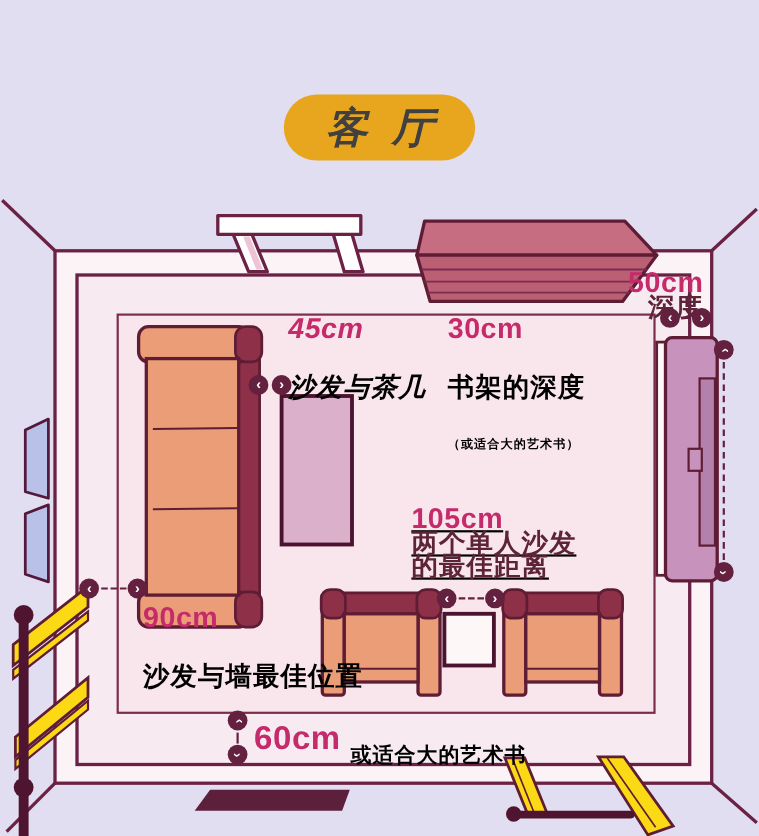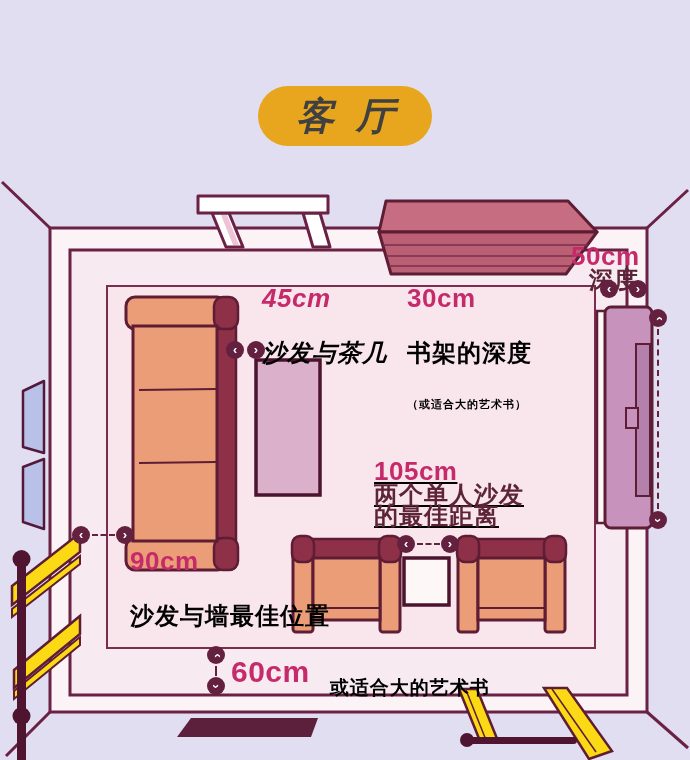--- a/index.html
+++ b/index.html
@@ -11,21 +11,21 @@
   .pill{position:absolute;left:258px;top:86px;width:174px;height:60px;border-radius:32px;
         background:#e8a61e;display:flex;align-items:center;justify-content:center;z-index:30;}
   .pill .t{color:#404040;font-size:38px;font-weight:bold;letter-spacing:22px;padding-left:22px;font-style:italic;}
 
   
   .anno{position:absolute;z-index:20;}
   .anno .num{font-weight:bold;font-size:26px;color:#c52a6b;line-height:26px;letter-spacing:0.5px;}
   .anno .line{font-weight:bold;font-size:24px;line-height:21px;letter-spacing:1px;}
   .lw{color:#000000;margin-top:31px;}
   .ld{color:#5d2438;}
-  .row{display:flex;align-items:center;gap:20px;}
+  .row{display:flex;align-items:center;gap:9px;}
   .num.big{font-size:30px;}
   .indent{margin-left:18px;}
 
   
   .dot{position:absolute;width:18px;height:18px;border-radius:50%;background:#63203f;z-index:25;
        display:flex;align-items:center;justify-content:center;}
   .dot .ch{color:#fff;font-size:13px;font-weight:bold;line-height:1;display:block;}
   .ch.l{transform:scaleX(-1) translateY(-1px);}
   .ch.r{transform:translateY(-1px);}
   .ch.u{transform:rotate(-90deg);}

